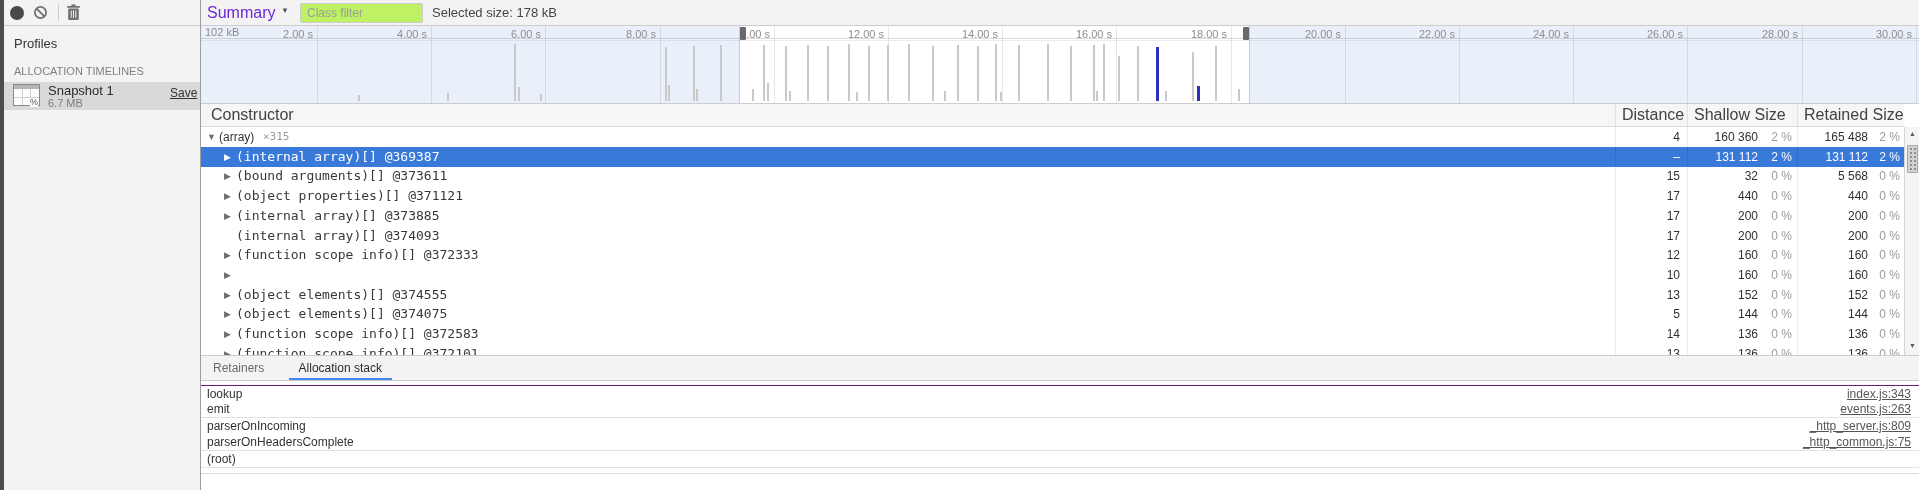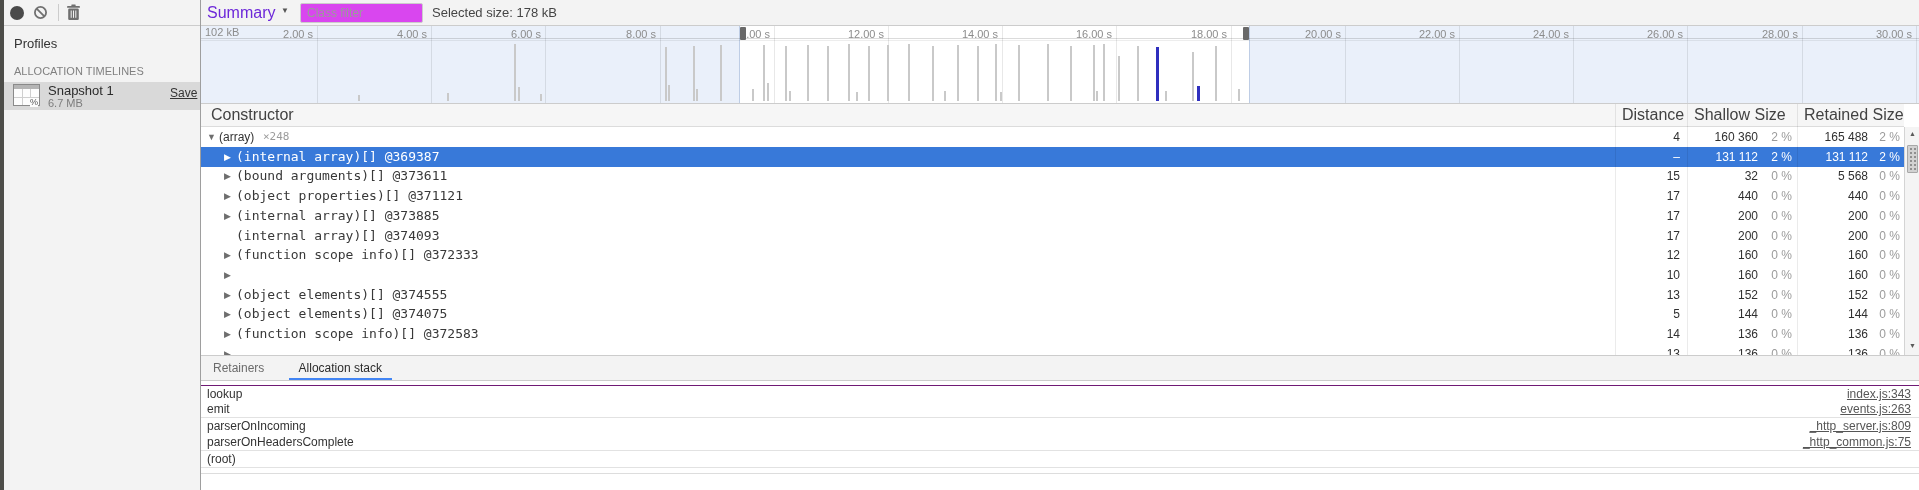--- a/index.html
+++ b/index.html
@@ -8,21 +8,21 @@
   .abs { position:absolute; }
 
   
   #toolbar { left:0; top:0; width:1919px; height:26px; background:#f3f3f3; border-bottom:1px solid #ccc; }
   #record-dot { left:10px; top:6px; width:14px; height:14px; border-radius:50%; background:#4a4a4a; }
   #block-icon { left:33px; top:5px; width:15px; height:15px; }
   #toolbar-sep { left:58px; top:4px; width:1px; height:17px; background:#ccc; }
   #trash-icon { left:66px; top:4px; width:15px; height:17px; }
   #summary-select { left:207px; top:4px; height:18px; font-size:16px; color:#6d28d9; line-height:18px; cursor:default; }
   #summary-caret { left:281px; top:6px; font-size:8px; color:#555; }
-  #class-filter { left:300px; top:3px; width:123px; height:20px; border:1px solid #ccc; border-radius:2px; font-size:12px; padding:0 6px; color:#333; background:#d946ef; font-family:"Liberation Sans",sans-serif; }
+  #class-filter { left:300px; top:3px; width:123px; height:20px; border:1px solid #ccc; border-radius:2px; font-size:12px; padding:0 6px; color:#333; background:#bef264; font-family:"Liberation Sans",sans-serif; }
   #class-filter::placeholder { color:#9b9b9b; }
   #selected-size { left:432px; top:5px; font-size:13px; color:#454545; }
 
   
   #left-edge { left:0; top:0; width:4px; height:490px; background:#4d4d49; }
   #sidebar { left:4px; top:26px; width:196px; height:464px; background:#f3f3f3; }
   #main-border { left:200px; top:0; width:1px; height:490px; background:#9e9e9e; }
   #profiles-label { left:10px; top:10px; font-size:13px; color:#333; }
   #alloc-title { left:10px; top:39px; font-size:11px; color:#808080; }
   #snapshot-item { left:0; top:56px; width:196px; height:28px; background:#d9d9d9; }
@@ -219,21 +219,21 @@
   <div class="col-head" style="left:1493px">Shallow Size</div>
   <div class="col-head" style="left:1603px">Retained Size</div>
 </div>
 <div class="col-div abs" style="left:1615px"></div>
 <div class="col-div abs" style="left:1687px"></div>
 <div class="col-div abs" style="left:1797px"></div>
 <div id="grid-body" class="abs">
     <div class="grid-row" style="top: 0px;">
       <div class="row-arrow" style="left: 6px; top: 0px;">▼</div>
       <div class="row-label-sans" style="left: 18px; top: 0px; line-height: 20px;">(array)</div>
-      <div class="row-count" style="left: 62px; top: 0px; line-height: 20px;">×248</div>
+      <div class="row-count" style="left: 62px; top: 0px; line-height: 20px;">×315</div>
       <div class="num" style="left: 1339px; width: 140px;">4</div>
       <div class="num" style="left: 1417px; width: 140px;">160 360</div>
       <div class="pct" style="left: 1511px; width: 80px;">2 %</div>
       <div class="num" style="left: 1527px; width: 140px;">165 488</div>
       <div class="pct" style="left: 1619px; width: 80px;">2 %</div>
     </div>
     <div class="grid-row selected" style="top: 20px;">
       <div class="row-arrow" style="left: 23px; top: 0px;">▶</div>
       <div class="row-label-mono" style="left: 35px; top: 0px; line-height: 20px;">(internal array)[] @369387</div>
       <div class="num" style="left: 1339px; width: 140px;">–</div>
@@ -316,20 +316,21 @@
       <div class="row-arrow" style="left: 23px; top: 0px;">▶</div>
       <div class="row-label-mono" style="left: 35px; top: 0px; line-height: 20px;">(function scope info)[] @372583</div>
       <div class="num" style="left: 1339px; width: 140px;">14</div>
       <div class="num" style="left: 1417px; width: 140px;">136</div>
       <div class="pct" style="left: 1511px; width: 80px;">0 %</div>
       <div class="num" style="left: 1527px; width: 140px;">136</div>
       <div class="pct" style="left: 1619px; width: 80px;">0 %</div>
     </div>
     <div class="grid-row" style="top: 217px;">
       <div class="row-arrow" style="left: 23px; top: 0px;">▶</div>
+      <div class="row-label-mono" style="left: 35px; top: 0px; line-height: 20px;">(function scope info)[] @372101</div>
       <div class="num" style="left: 1339px; width: 140px;">13</div>
       <div class="num" style="left: 1417px; width: 140px;">136</div>
       <div class="pct" style="left: 1511px; width: 80px;">0 %</div>
       <div class="num" style="left: 1527px; width: 140px;">136</div>
       <div class="pct" style="left: 1619px; width: 80px;">0 %</div>
     </div>
   </div>
 <div id="vscroll" class="abs">
   <div class="arrow" style="top:3px">▲</div>
   <div id="vthumb"></div>

